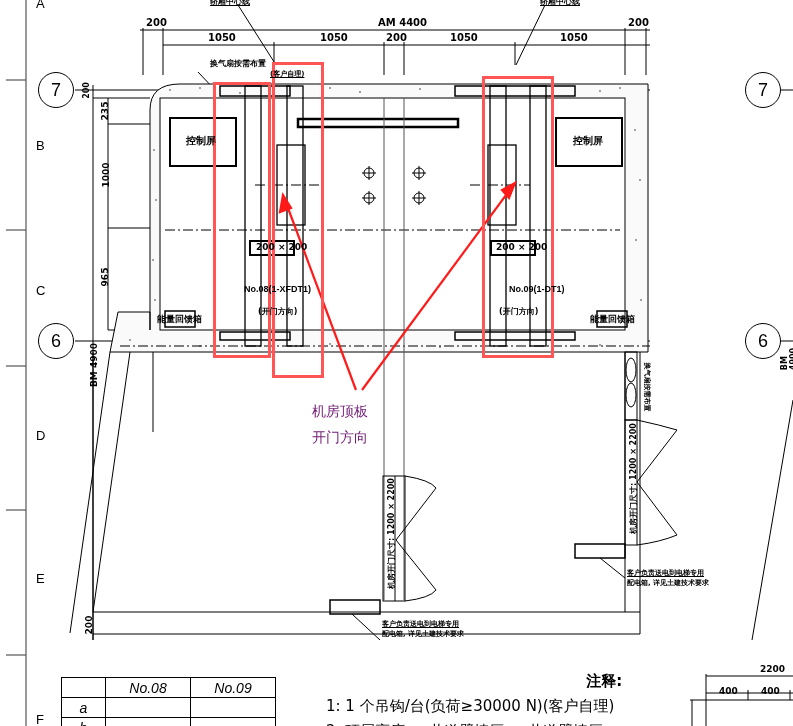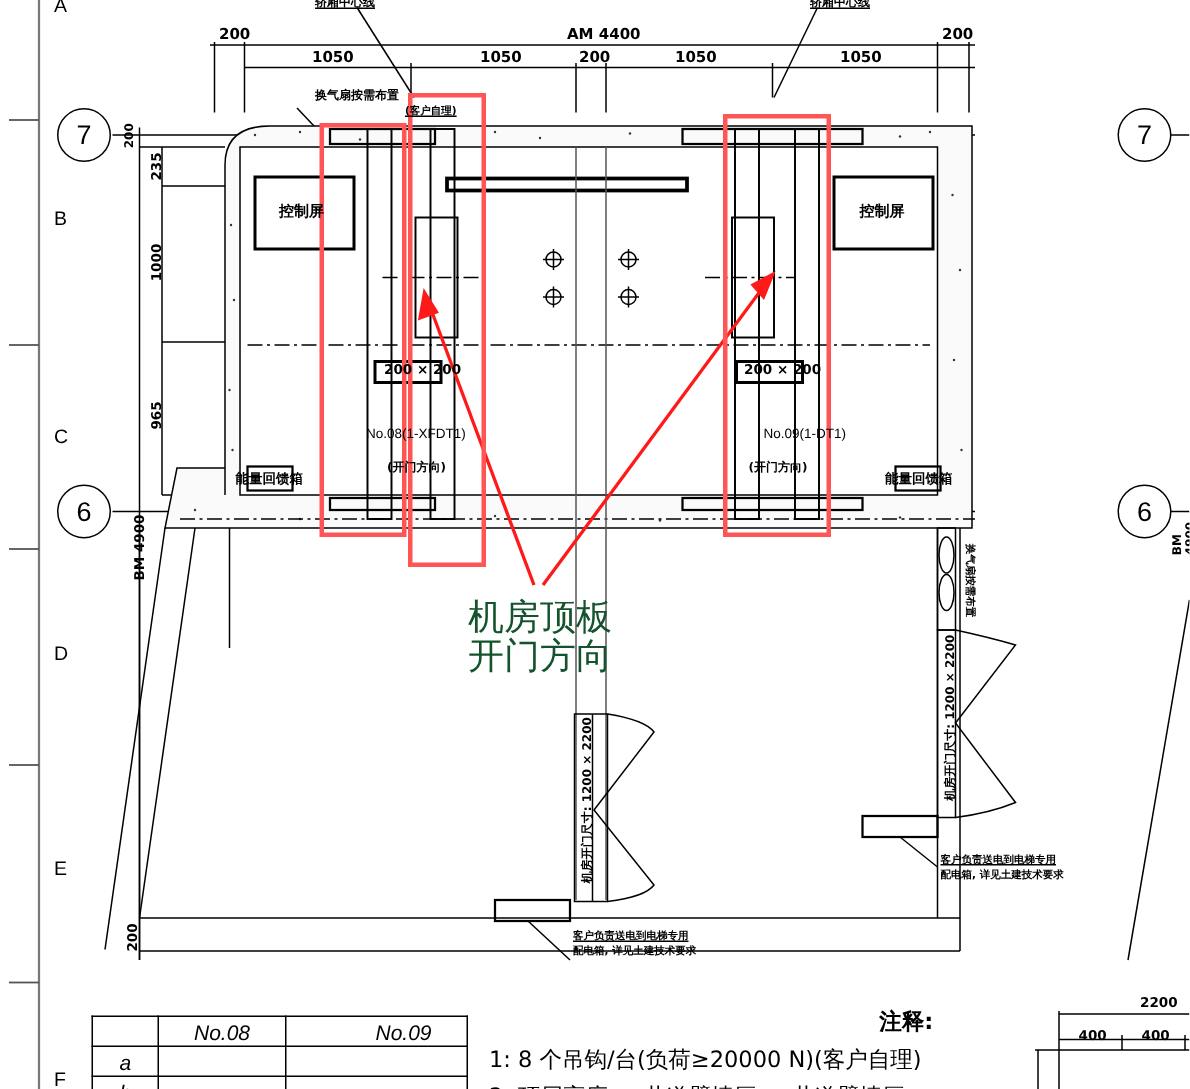--- a/index.html
+++ b/index.html
@@ -1,22 +1,22 @@
 <!DOCTYPE html>
 <html><head>
 <meta charset="utf-8">
 <style>
   html,body{margin:0;padding:0;background:#fff;}
   body{width:793px;height:726px;position:relative;overflow:hidden;font-family:"Liberation Sans",sans-serif;color:#000;}
   svg{position:absolute;left:0;top:0;}
-  .t{font-family:"Liberation Sans",sans-serif;}
+  .t{font-family:"Liberation Sans",sans-serif;font-weight:bold;}
   .cadtxt{font-family:"DejaVu Sans",sans-serif;font-weight:bold;}
   .grid-letter{position:absolute;left:36px;font-size:13px;font-family:"Liberation Sans",sans-serif;}
   .axis-bubble{position:absolute;width:34px;height:34px;border:1.5px solid #000;border-radius:50%;display:flex;align-items:center;justify-content:center;font-size:18px;font-family:"Liberation Sans",sans-serif;background:#fff;}
-  .hook-callout{position:absolute;left:312px;top:398px;color:#14532d;font-size:24px;line-height:26px;font-family:"DejaVu Sans",sans-serif;text-align:center;}
+  .hook-callout{position:absolute;left:312px;top:398px;color:#701a75;font-size:14px;line-height:26px;font-family:"DejaVu Sans",sans-serif;text-align:center;}
   .notes{position:absolute;left:326px;top:672px;font-family:"DejaVu Sans",sans-serif;}
   .notes .h{font-size:15px;font-weight:bold;text-align:right;}
   .notes .l{font-size:15px;margin-top:6px;white-space:nowrap;}
   table.spec{position:absolute;left:61px;top:677px;border-collapse:collapse;font-size:14px;font-family:"Liberation Sans",sans-serif;}
   table.spec td{border:1.2px solid #000;height:19px;padding:0;text-align:center;font-style:italic;}
   .red-box{position:absolute;border:3px solid #f55;box-sizing:border-box;}
 </style>
 </head>
 <body>
 
@@ -248,32 +248,32 @@
 
 <div class="cadtxt" style="position:absolute;left:760px;top:664px;font-size:9px;">2200</div>
 <div class="cadtxt" style="position:absolute;left:719px;top:686px;font-size:9px;">400</div>
 <div class="cadtxt" style="position:absolute;left:761px;top:686px;font-size:9px;">400</div>
 
 <table class="spec">
   <tbody>
       <tr>
     <td style="width:43px;"></td>
     <td style="width:84px;">No.08</td>
-    <td style="width:84px;padding-left:36px;">No.09</td>
+    <td style="width:84px;">No.09</td>
   </tr>
   <tr>
     <td>a</td>
     <td></td>
     <td></td>
   </tr>
   <tr>
     <td>b</td>
     <td></td>
     <td></td>
   </tr>
 </tbody>
   </table>
 
 <div class="notes">
   <div class="h">注释:</div>
-  <div class="l">1: 8 个吊钩/台(负荷≥20000 N)(客户自理)</div>
+  <div class="l">1: 1 个吊钩/台(负荷≥30000 N)(客户自理)</div>
   <div class="l">2: 顶层高度 ... 井道壁墙厚 ... 井道壁墙厚 ...</div>
 </div>
 
 </body></html>

